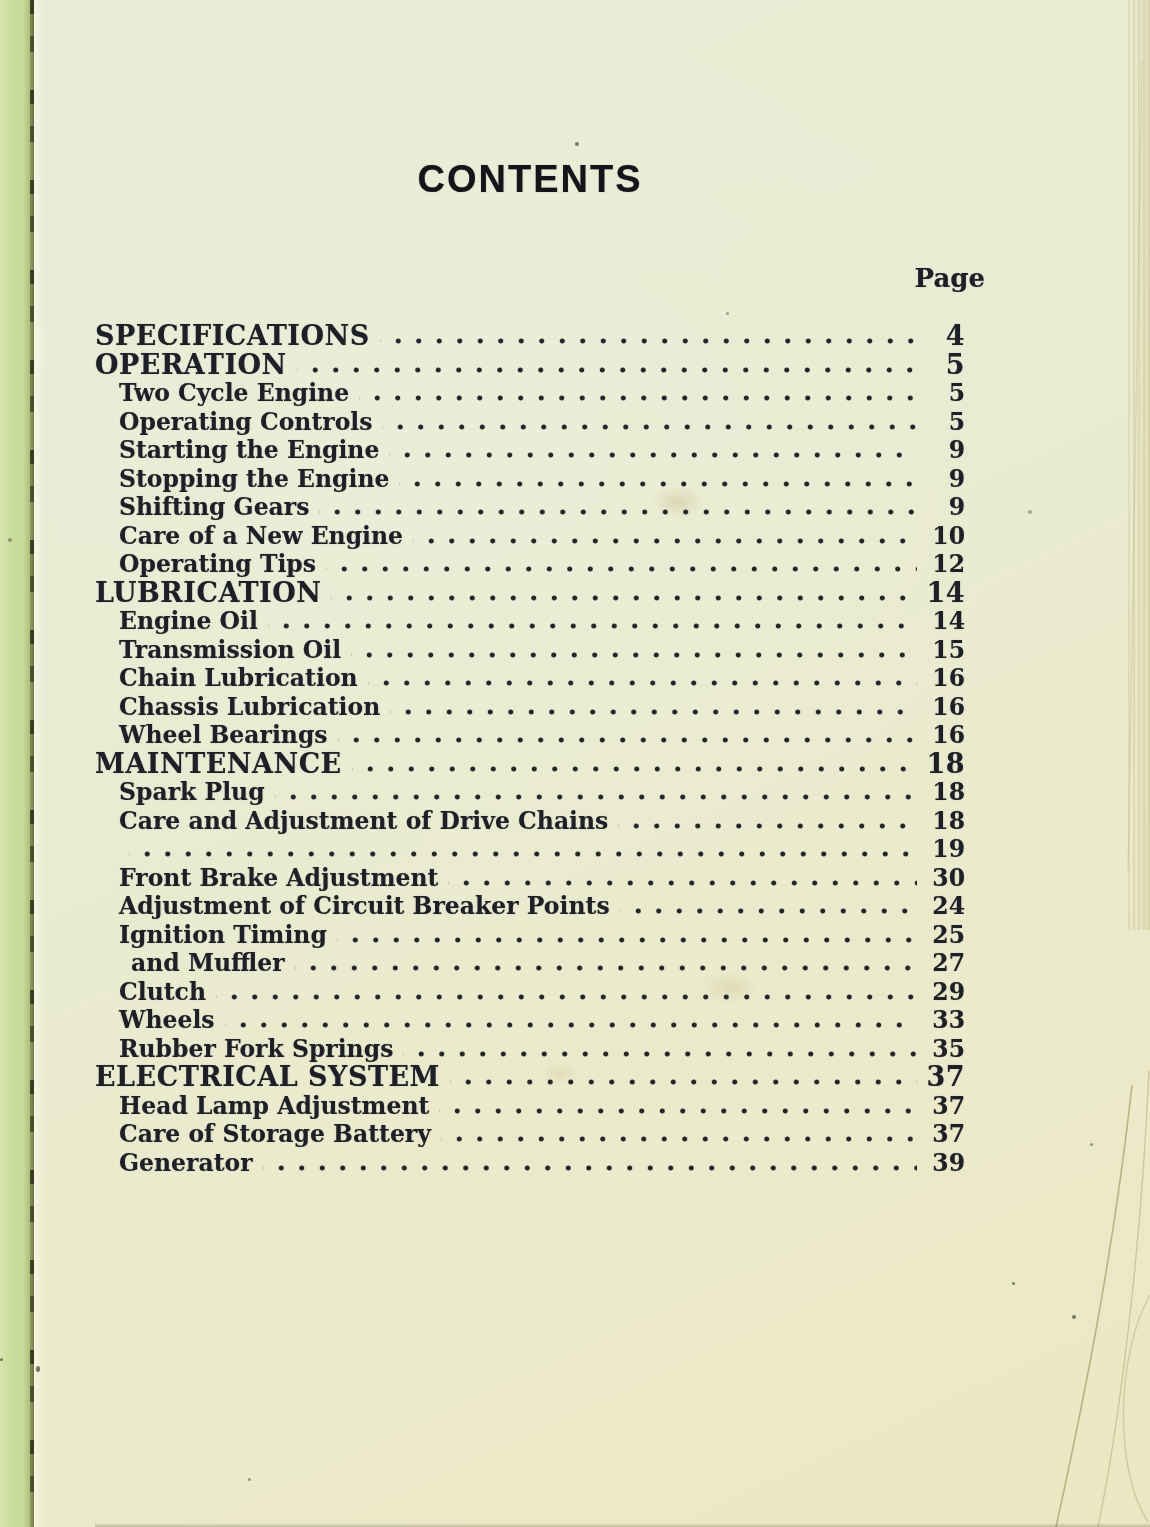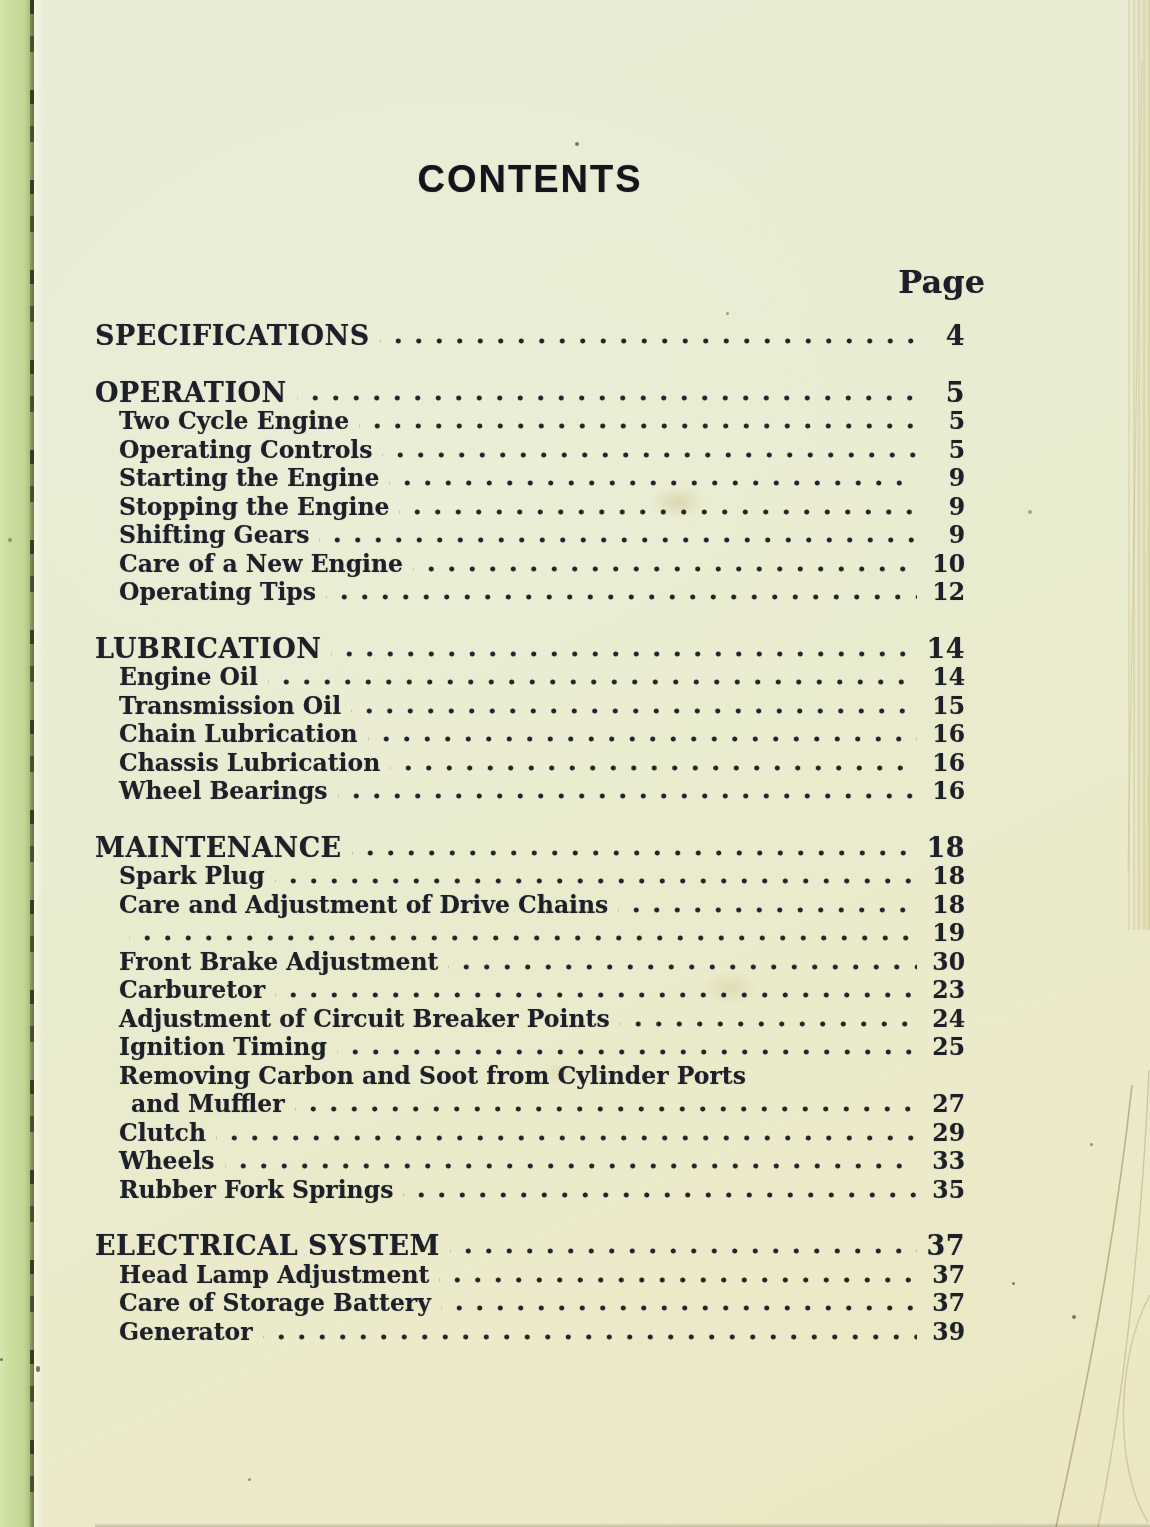--- a/index.html
+++ b/index.html
@@ -46,32 +46,32 @@
   .stain{position:absolute;border-radius:50%;pointer-events:none;}
   
   .title{
     position:absolute;top:158px;left:0;width:1060px;text-align:center;
     font-family:"Liberation Sans", sans-serif;font-weight:bold;
     font-size:38px;letter-spacing:2px;color:#14151b;
     text-shadow:0 0 1px rgba(20,22,32,.55);
   }
   .page-label{
     position:absolute;top:263px;right:165px;
-    font-size:32px;font-weight:bold;color:#1d1f28;
+    font-size:26px;font-weight:bold;color:#1d1f28;
     text-shadow:0 0 1px rgba(25,28,40,.4);
   }
   
   .toc{
     position:absolute;left:95px;top:322px;width:870px;
     font-size:23.5px;font-weight:bold;color:#1e2029;
     text-shadow:0 0 1px rgba(25,28,40,.38);
   }
   .row{display:flex;align-items:baseline;height:28.5px;line-height:28.5px;white-space:nowrap;}
   .row.section{font-size:27px;letter-spacing:.5px;}
-  .row.section.gap{margin-top:28px;}
+  .row.section.gap{}
   .row.sub{padding-left:24px;}
   .row.cont{padding-left:36px;}
   .leader{
     flex:1 1 auto;align-self:stretch;margin-left:10px;min-width:14px;
     background-image:radial-gradient(circle, #22242b 2.1px, rgba(34,36,43,0) 2.9px);
     background-size:20.5px 8px;background-repeat:repeat-x;
     background-position:8px 15px;
   }
   .pg{min-width:48px;text-align:right;}
   .bottom-shade{
@@ -211,36 +211,28 @@
   <div class="row sub">
     <span class="leader"></span>
     <span class="pg">19</span>
   </div>
   <div class="row sub">
     <span>Front Brake Adjustment</span>
     <span class="leader"></span>
     <span class="pg">30</span>
   </div>
   <div class="row sub">
-    <span>Carburetor</span>
-    <span class="leader"></span>
-    <span class="pg">23</span>
-  </div>
-  <div class="row sub">
     <span>Adjustment of Circuit Breaker Points</span>
     <span class="leader"></span>
     <span class="pg">24</span>
   </div>
   <div class="row sub">
     <span>Ignition Timing</span>
     <span class="leader"></span>
     <span class="pg">25</span>
-  </div>
-  <div class="row sub">
-    <span>Removing Carbon and Soot from Cylinder Ports</span>
   </div>
   <div class="row cont">
     <span>and Muffler</span>
     <span class="leader"></span>
     <span class="pg">27</span>
   </div>
   <div class="row sub">
     <span>Clutch</span>
     <span class="leader"></span>
     <span class="pg">29</span>

